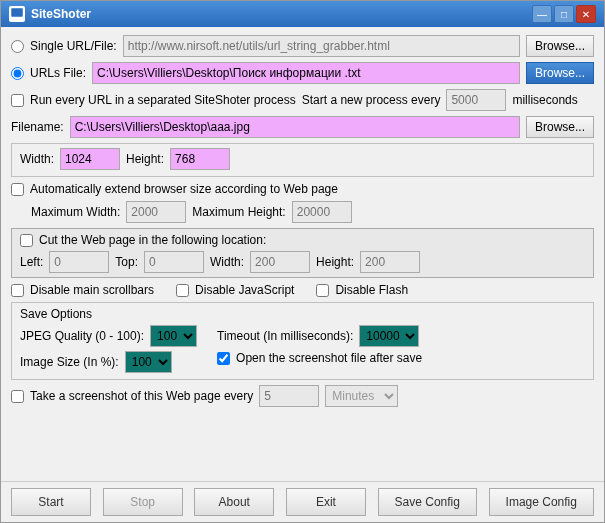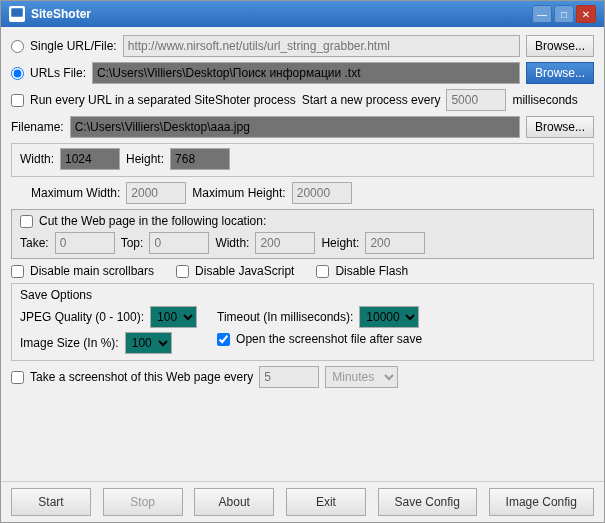--- a/index.html
+++ b/index.html
@@ -88,21 +88,21 @@
       align-items: center;
       gap: 6px;
     }
     .label {
       color: #000;
       white-space: nowrap;
     }
     input[type="text"], input[type="number"] {
       height: 22px;
       border: 1px solid #aaa;
-      background: #737373;
+      background: #f0abfc;
       padding: 2px 4px;
       font-size: 12px;
       font-family: inherit;
     }
     input[type="text"].url-input {
       flex: 1;
     }
     .browse-btn {
       height: 22px;
       padding: 0 8px;
@@ -260,34 +260,38 @@
       <div class="group-inner">
         <div class="group-row">
           <span class="label">Width:</span>
           <input type="text" class="small-num" value="1024" style="">
           <span class="label">Height:</span>
           <input type="text" class="small-num" value="768" style="">
         </div>
       </div>
     </div>
 
+    <div class="row">
+      <input type="checkbox" style="">
+      <span class="label">Automatically extend browser size according to Web page</span>
+    </div>
     <div class="row" style="margin-left: 20px;">
       <span class="label">Maximum Width:</span>
       <input type="text" class="small-num disabled-input" value="2000" style="">
       <span class="label">Maximum Height:</span>
       <input type="text" class="small-num disabled-input" value="20000" style="">
     </div>
 
     <div class="cut-section">
       <div class="cut-row">
         <input type="checkbox" style="">
         <span class="label">Cut the Web page in the following location:</span>
       </div>
       <div class="cut-row" style="margin-top: 4px;">
-        <span class="label">Take:</span>
+        <span class="label">Left:</span>
         <input type="text" class="small-num disabled-input" value="0" style="">
         <span class="label">Top:</span>
         <input type="text" class="small-num disabled-input" value="0" style="">
         <span class="label">Width:</span>
         <input type="text" class="small-num disabled-input" value="200" style="">
         <span class="label">Height:</span>
         <input type="text" class="small-num disabled-input" value="200" style="">
       </div>
     </div>
 

